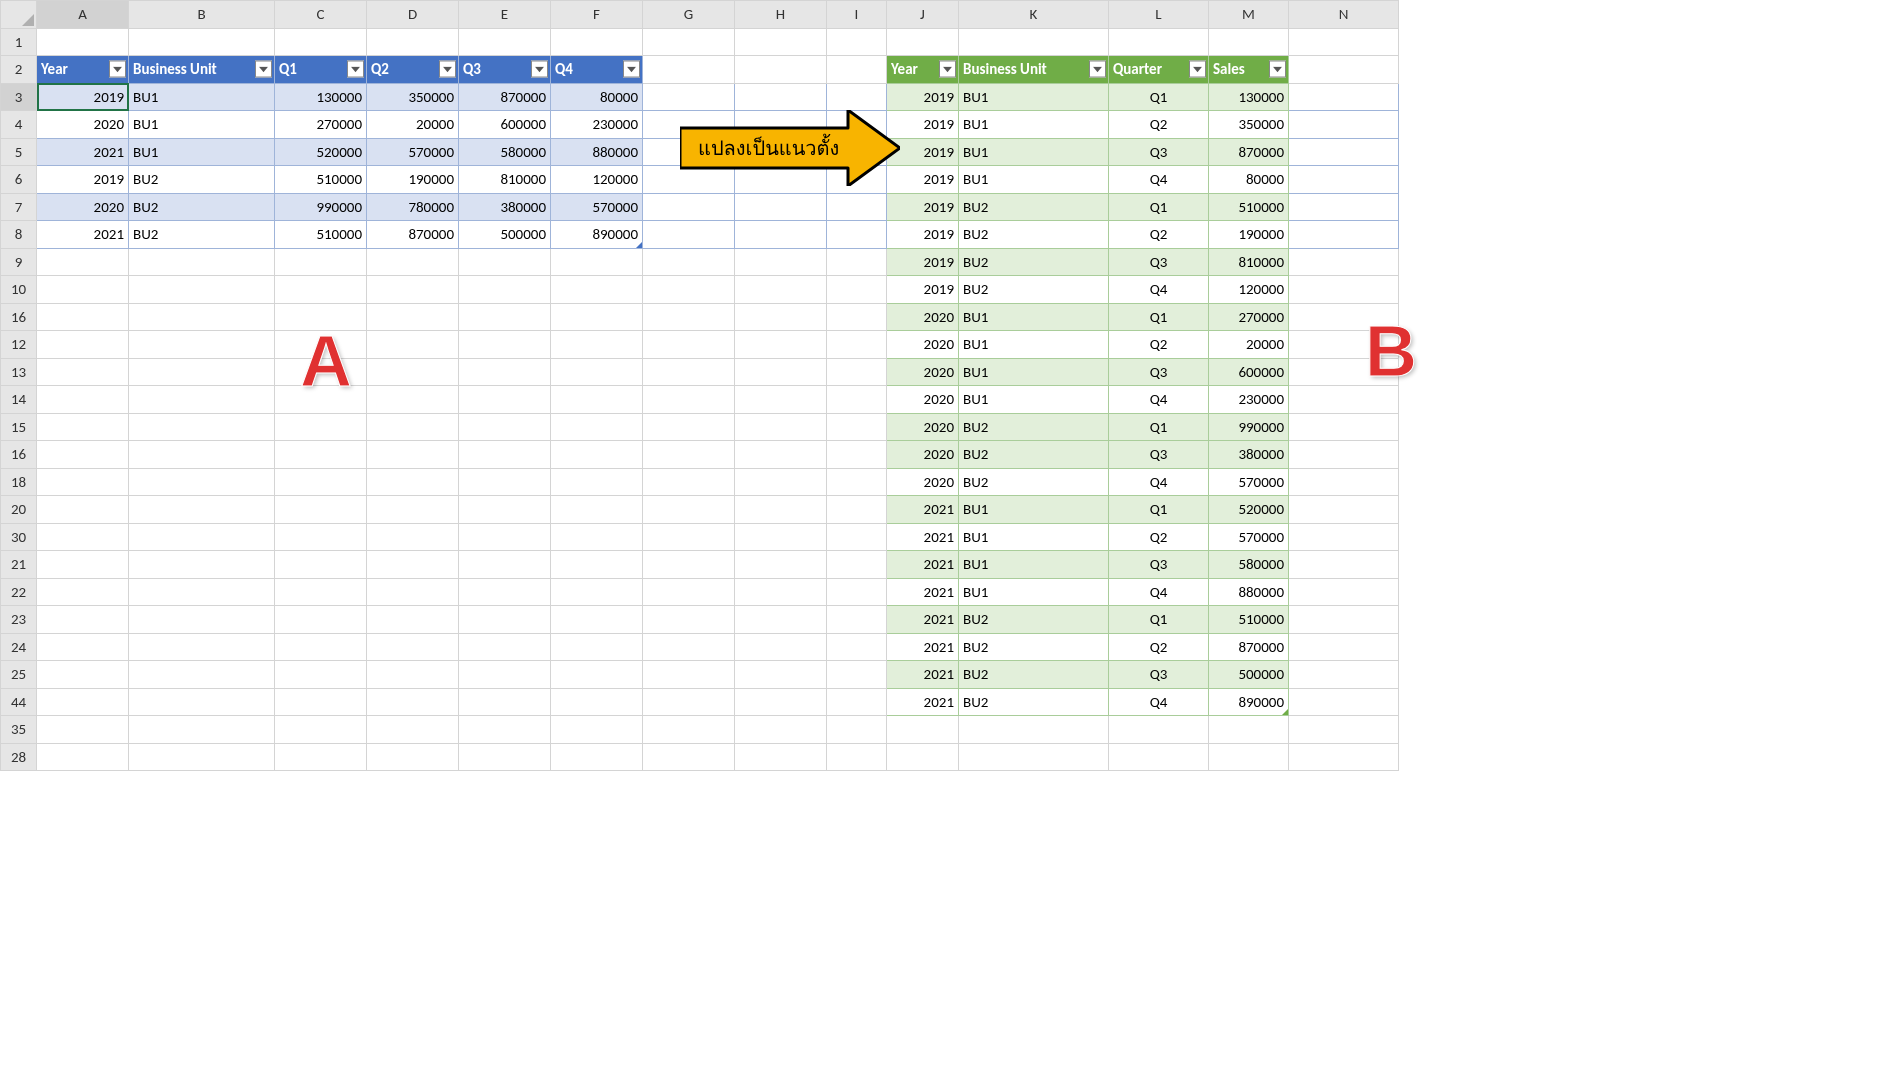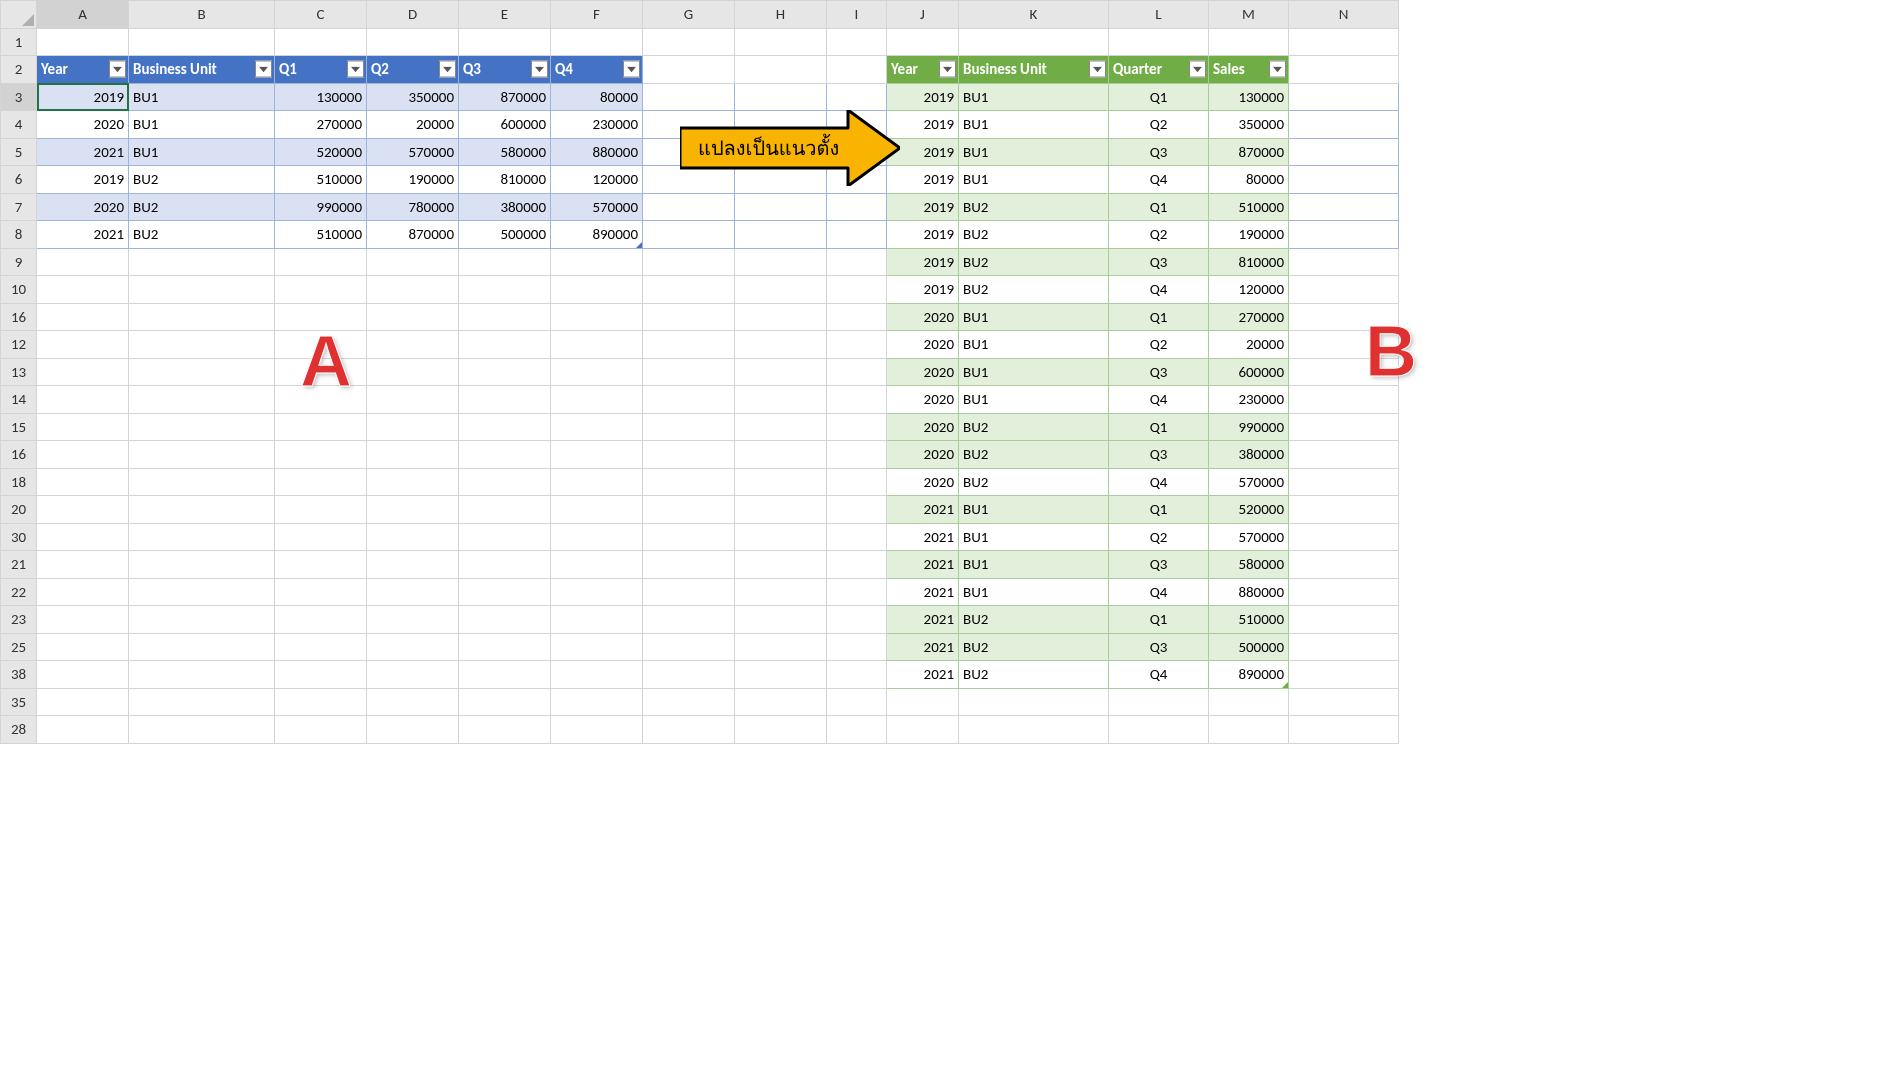--- a/index.html
+++ b/index.html
@@ -586,38 +586,55 @@
         <td class="cG"></td>
         <td class="cH"></td>
         <td class="cI"></td>
         <td class="cJ num" style="background: rgb(226, 239, 218); border: 1px solid rgb(169, 205, 154);">2021</td>
         <td class="cK txt" style="background: rgb(226, 239, 218); border: 1px solid rgb(169, 205, 154);">BU2</td>
         <td class="cL ctr" style="background: rgb(226, 239, 218); border: 1px solid rgb(169, 205, 154);">Q1</td>
         <td class="cM num" style="background: rgb(226, 239, 218); border: 1px solid rgb(169, 205, 154);">510000</td>
         <td class="cN"></td>
       </tr>
       <tr>
+        <th class="rowhdr">24</th>
+        <td class="cA"></td>
+        <td class="cB"></td>
+        <td class="cC"></td>
+        <td class="cD"></td>
+        <td class="cE"></td>
+        <td class="cF"></td>
+        <td class="cG"></td>
+        <td class="cH"></td>
+        <td class="cI"></td>
+        <td class="cJ num" style="border: 1px solid rgb(169, 205, 154);">2021</td>
+        <td class="cK txt" style="border: 1px solid rgb(169, 205, 154);">BU2</td>
+        <td class="cL ctr" style="border: 1px solid rgb(169, 205, 154);">Q2</td>
+        <td class="cM num" style="border: 1px solid rgb(169, 205, 154);">870000</td>
+        <td class="cN"></td>
+      </tr>
+      <tr>
         <th class="rowhdr">25</th>
         <td class="cA"></td>
         <td class="cB"></td>
         <td class="cC"></td>
         <td class="cD"></td>
         <td class="cE"></td>
         <td class="cF"></td>
         <td class="cG"></td>
         <td class="cH"></td>
         <td class="cI"></td>
         <td class="cJ num" style="background: rgb(226, 239, 218); border: 1px solid rgb(169, 205, 154);">2021</td>
         <td class="cK txt" style="background: rgb(226, 239, 218); border: 1px solid rgb(169, 205, 154);">BU2</td>
         <td class="cL ctr" style="background: rgb(226, 239, 218); border: 1px solid rgb(169, 205, 154);">Q3</td>
         <td class="cM num" style="background: rgb(226, 239, 218); border: 1px solid rgb(169, 205, 154);">500000</td>
         <td class="cN"></td>
       </tr>
       <tr>
-        <th class="rowhdr">38</th>
+        <th class="rowhdr">44</th>
         <td class="cA"></td>
         <td class="cB"></td>
         <td class="cC"></td>
         <td class="cD"></td>
         <td class="cE"></td>
         <td class="cF"></td>
         <td class="cG"></td>
         <td class="cH"></td>
         <td class="cI"></td>
         <td class="cJ num" style="border: 1px solid rgb(169, 205, 154);">2021</td>

